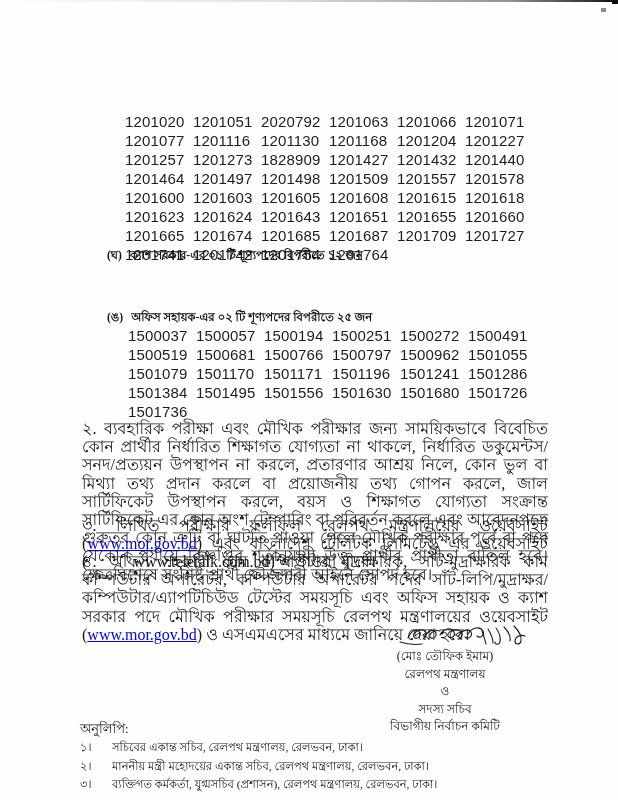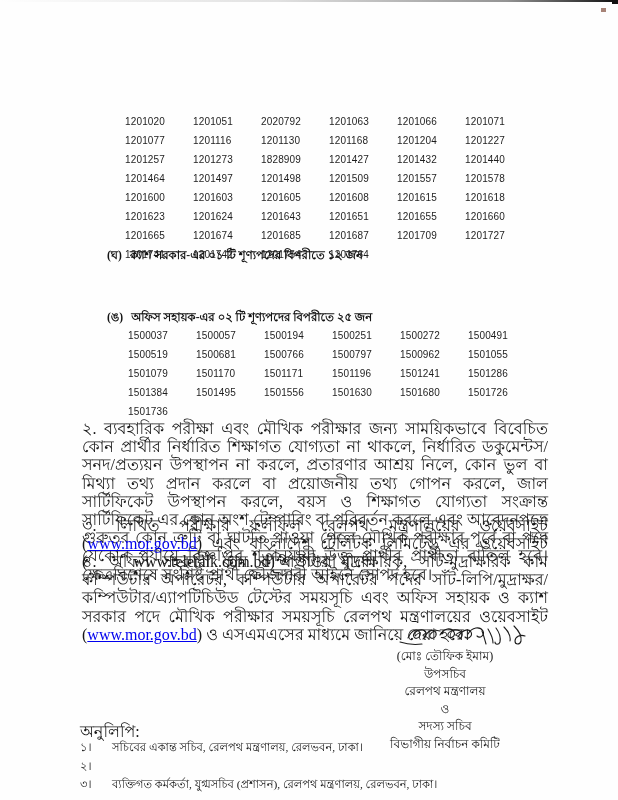--- a/index.html
+++ b/index.html
@@ -46,21 +46,21 @@
     opacity: 0.75;
   }
 
   
   .roll-grid {
     position: absolute;
     display: grid;
     grid-template-columns: repeat(6, 68px);
     row-gap: 2px;
     font-family: "Liberation Sans", "DejaVu Sans", sans-serif;
-    font-size: 10px;
+    font-size: 15px;
     letter-spacing: 0.15px;
     color: #1d1d1d;
   }
   .roll-grid .cell {
     height: 17px;
     line-height: 17px;
     white-space: nowrap;
   }
   #grid-1201 { left: 125px; top: 113px; }
   #grid-1400 { left: 128px; top: 265px; }
@@ -123,21 +123,21 @@
     height: 30px;
     pointer-events: none;
   }
 
   
   .copy-heading {
     position: absolute;
     left: 80px;
     top: 719px;
     font-family: "Liberation Serif", "DejaVu Serif", serif;
-    font-size: 16px;
+    font-size: 13px;
     color: #151515;
   }
   .copy-list {
     position: absolute;
     left: 80px;
     top: 738px;
     width: 470px;
     font-family: "Liberation Serif", "DejaVu Serif", serif;
     font-size: 11.4px;
     line-height: 18.5px;
@@ -269,35 +269,35 @@
       <path d="M90,7 C93,12 95,17 95,21"></path>
       <path d="M98,6 C101,10 103,15 102,20 C101,23 97,23 97,20"></path>
       <path d="M106,5 C110,9 113,14 112,19"></path>
       <path d="M116,4 C120,8 124,13 123,19 C122,23 117,23 117,19 C117,15 122,12 127,14"></path>
       <path d="M2,20 C8,22 16,23 24,22"></path>
     </g>
   </svg>
 
   <div class="signature-block">
     <div class="line">(মোঃ তৌফিক ইমাম)</div>
-    <div class="line">উপসচিব</div>
     <div class="line">রেলপথ মন্ত্রণালয়</div>
     <div class="line">ও</div>
     <div class="line">সদস্য সচিব</div>
     <div class="line">বিভাগীয় নির্বাচন কমিটি</div>
   </div>
 
   <div class="copy-heading">অনুলিপি:</div>
   <div class="copy-list" id="copy-list">
       <div class="row">
         <span class="num">১।</span>
         <span>সচিবের একান্ত সচিব, রেলপথ মন্ত্রণালয়, রেলভবন, ঢাকা।</span>
       </div>
       <div class="row">
         <span class="num">২।</span>
+        <span>মাননীয় মন্ত্রী মহোদয়ের একান্ত সচিব, রেলপথ মন্ত্রণালয়, রেলভবন, ঢাকা।</span>
       </div>
       <div class="row">
         <span class="num">৩।</span>
         <span>ব্যক্তিগত কর্মকর্তা, যুগ্মসচিব (প্রশাসন), রেলপথ মন্ত্রণালয়, রেলভবন, ঢাকা।</span>
       </div>
     </div>
 
 </div>
 
 </body></html>

